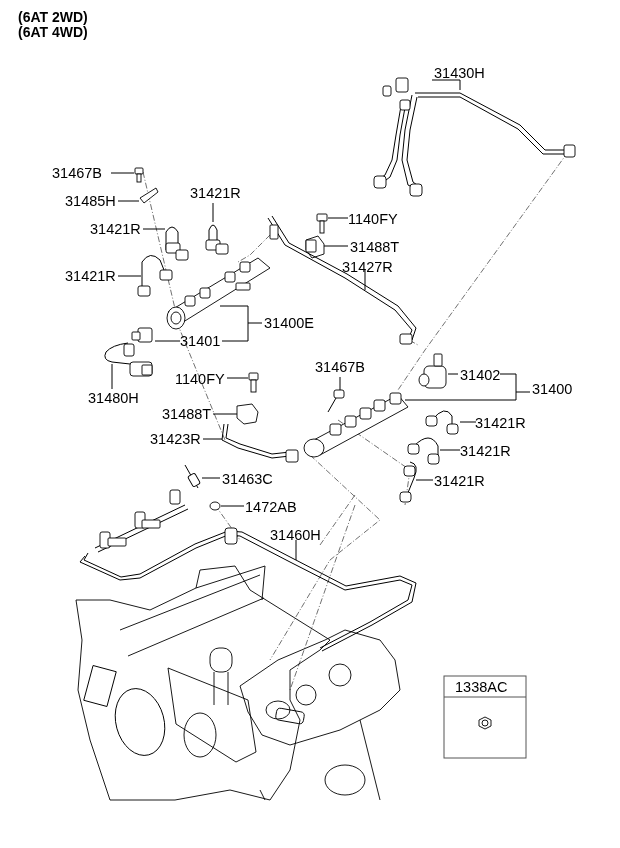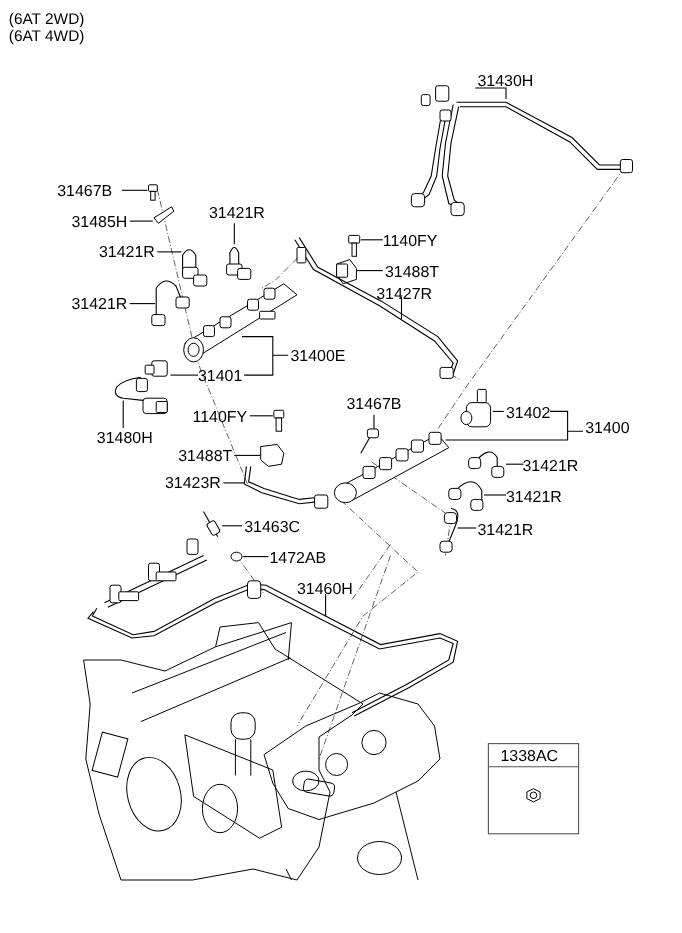--- a/index.html
+++ b/index.html
@@ -1,18 +1,18 @@
 <!DOCTYPE html>
 <html><head>
 <meta charset="utf-8">
 <style>
   html, body { margin:0; padding:0; background:#ffffff; }
   body { width:620px; height:848px; position:relative; overflow:hidden;
          font-family:"Liberation Sans", sans-serif; color:#000; }
-  .variant { position:absolute; left:8px; font-size:14px; line-height:14px; }
+  .variant { position:absolute; left:18px; font-size:14px; line-height:14px;font-weight:bold; }
   svg#diagram { position:absolute; left:0; top:0; }
   .lbl { font-family:"Liberation Sans", sans-serif; font-size:14.5px; fill:#000; }
   .ln { stroke:#000; stroke-width:1; fill:none; }
   .pipe { stroke:#000; stroke-width:1; fill:none; }
   .dash { stroke:#333; stroke-width:0.7; fill:none; stroke-dasharray:6 2 1 2; }
   .part { stroke:#000; stroke-width:0.9; fill:#fff; }
   .eng { stroke:#000; stroke-width:0.9; fill:none; }
   .box { stroke:#555; stroke-width:1; fill:#fff; }
 </style>
 </head>

